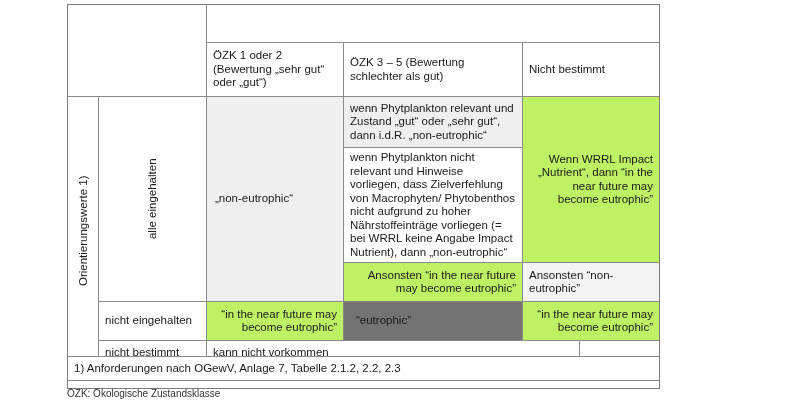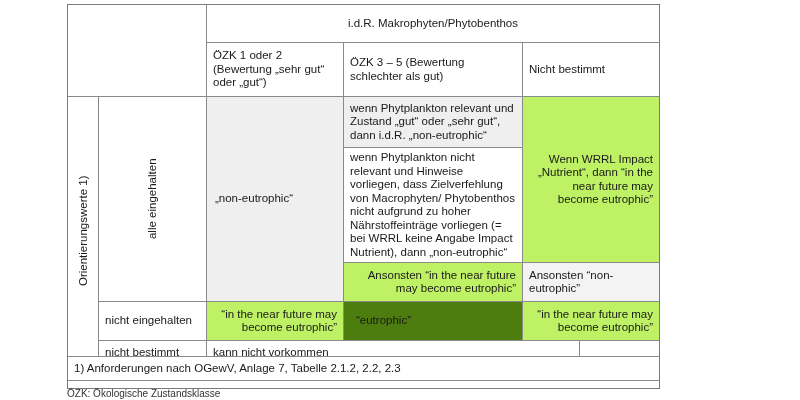--- a/index.html
+++ b/index.html
@@ -4,35 +4,34 @@
 <style>
   html, body { margin:0; padding:0; background:#ffffff; }
   body { width:800px; height:400px; position:relative; overflow:hidden;
          font-family:"Liberation Sans", sans-serif; color:#1a1a1a; }
   .cell { position:absolute; box-sizing:border-box; font-size:11.5px; line-height:13.5px;
           padding:0 6px; display:flex; align-items:center; }
   .b { border:1px solid #8a8a8a; }
   .c-white { background:#ffffff; }
   .c-light { background:#efefef; }
   .c-mid { background:#bef264;text-align:right; }
-  .c-dark { background:#4d7c0f;padding-left:12px; }
+  .c-dark { background:#737373;padding-left:12px; }
   .c-pale { background:#f3f3f3; }
   .center { justify-content:center; text-align:center; }
   .vert { justify-content:center; }
   .vert span { display:inline-block; transform:rotate(-90deg); white-space:nowrap; }
   .outer { position:absolute; left:67px; top:4px; width:593px; height:385px;
            border:1px solid #7a7a7a; box-sizing:border-box; pointer-events:none; }
   .caption { position:absolute; left:67px; top:388px; font-size:10px; color:#333; }
 </style>
 </head>
 <body>
 
 <div class="cell b c-white" style="left:67px;top:4px;width:140px;height:93px;"></div>
 <div class="cell b c-white center" style="left:206px;top:4px;width:454px;height:39px;flex-direction:column;">
-  <span>i.d.R. Makrophyten/Phytobenthos</span>
 </div>
 <div class="cell b c-white" style="left:206px;top:42px;width:138px;height:55px;">
     <span>ÖZK 1 oder 2 (Bewertung „sehr gut“ oder „gut“)</span>
   </div>
 <div class="cell b c-white" style="left:343px;top:42px;width:180px;height:55px;align-items:center;">
     <span>ÖZK 3 – 5 (Bewertung schlechter als gut)</span>
   </div>
 <div class="cell b c-white" style="left:522px;top:42px;width:138px;height:55px;">
     <span>Nicht bestimmt</span>
   </div>

